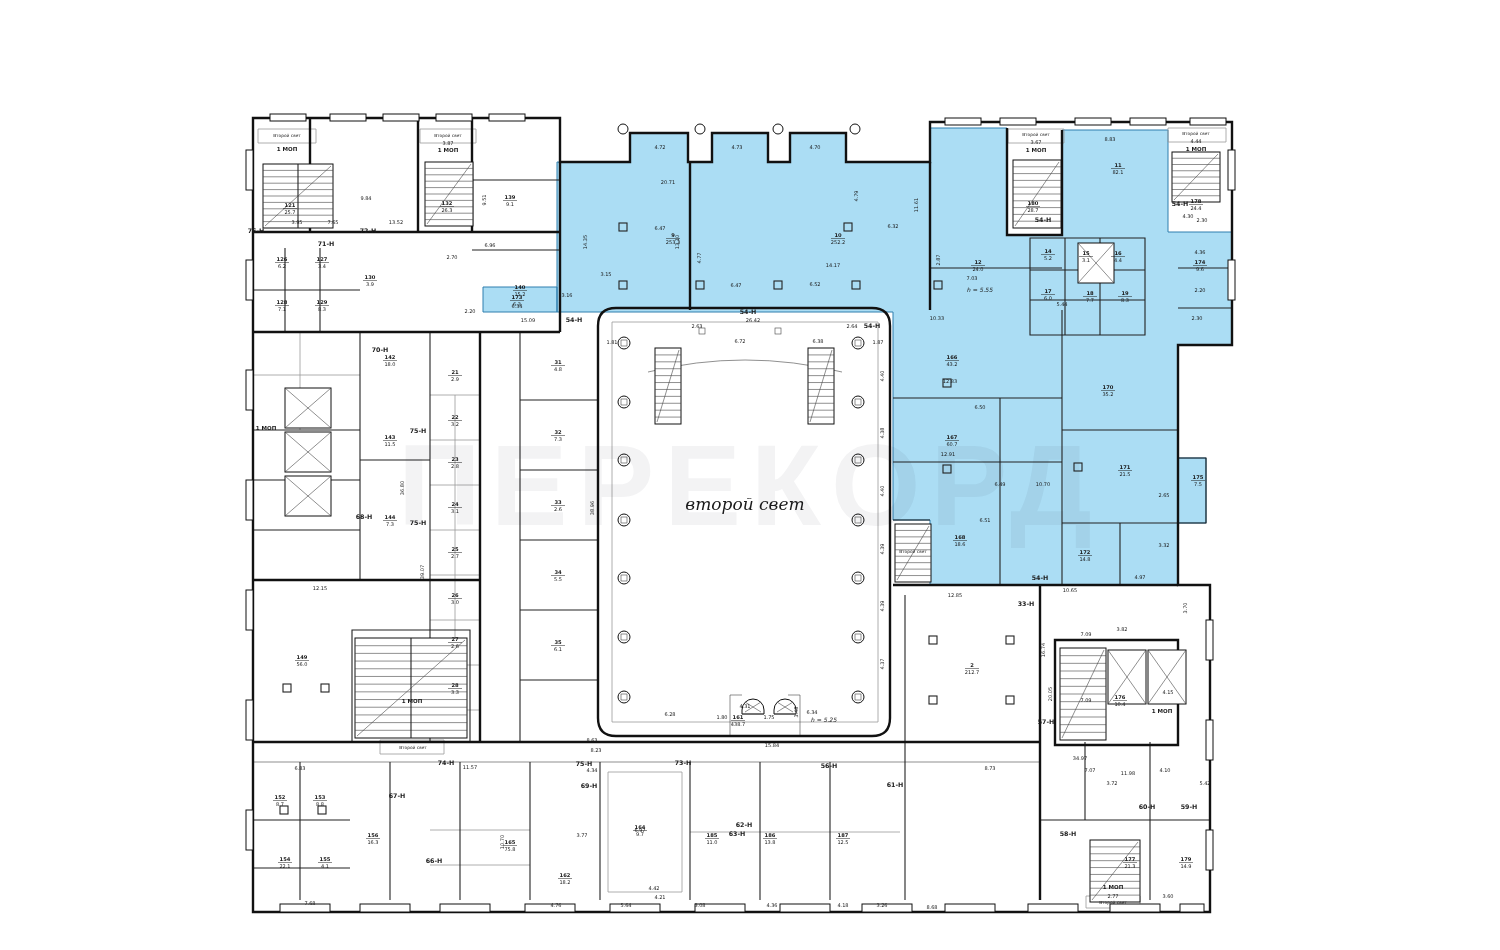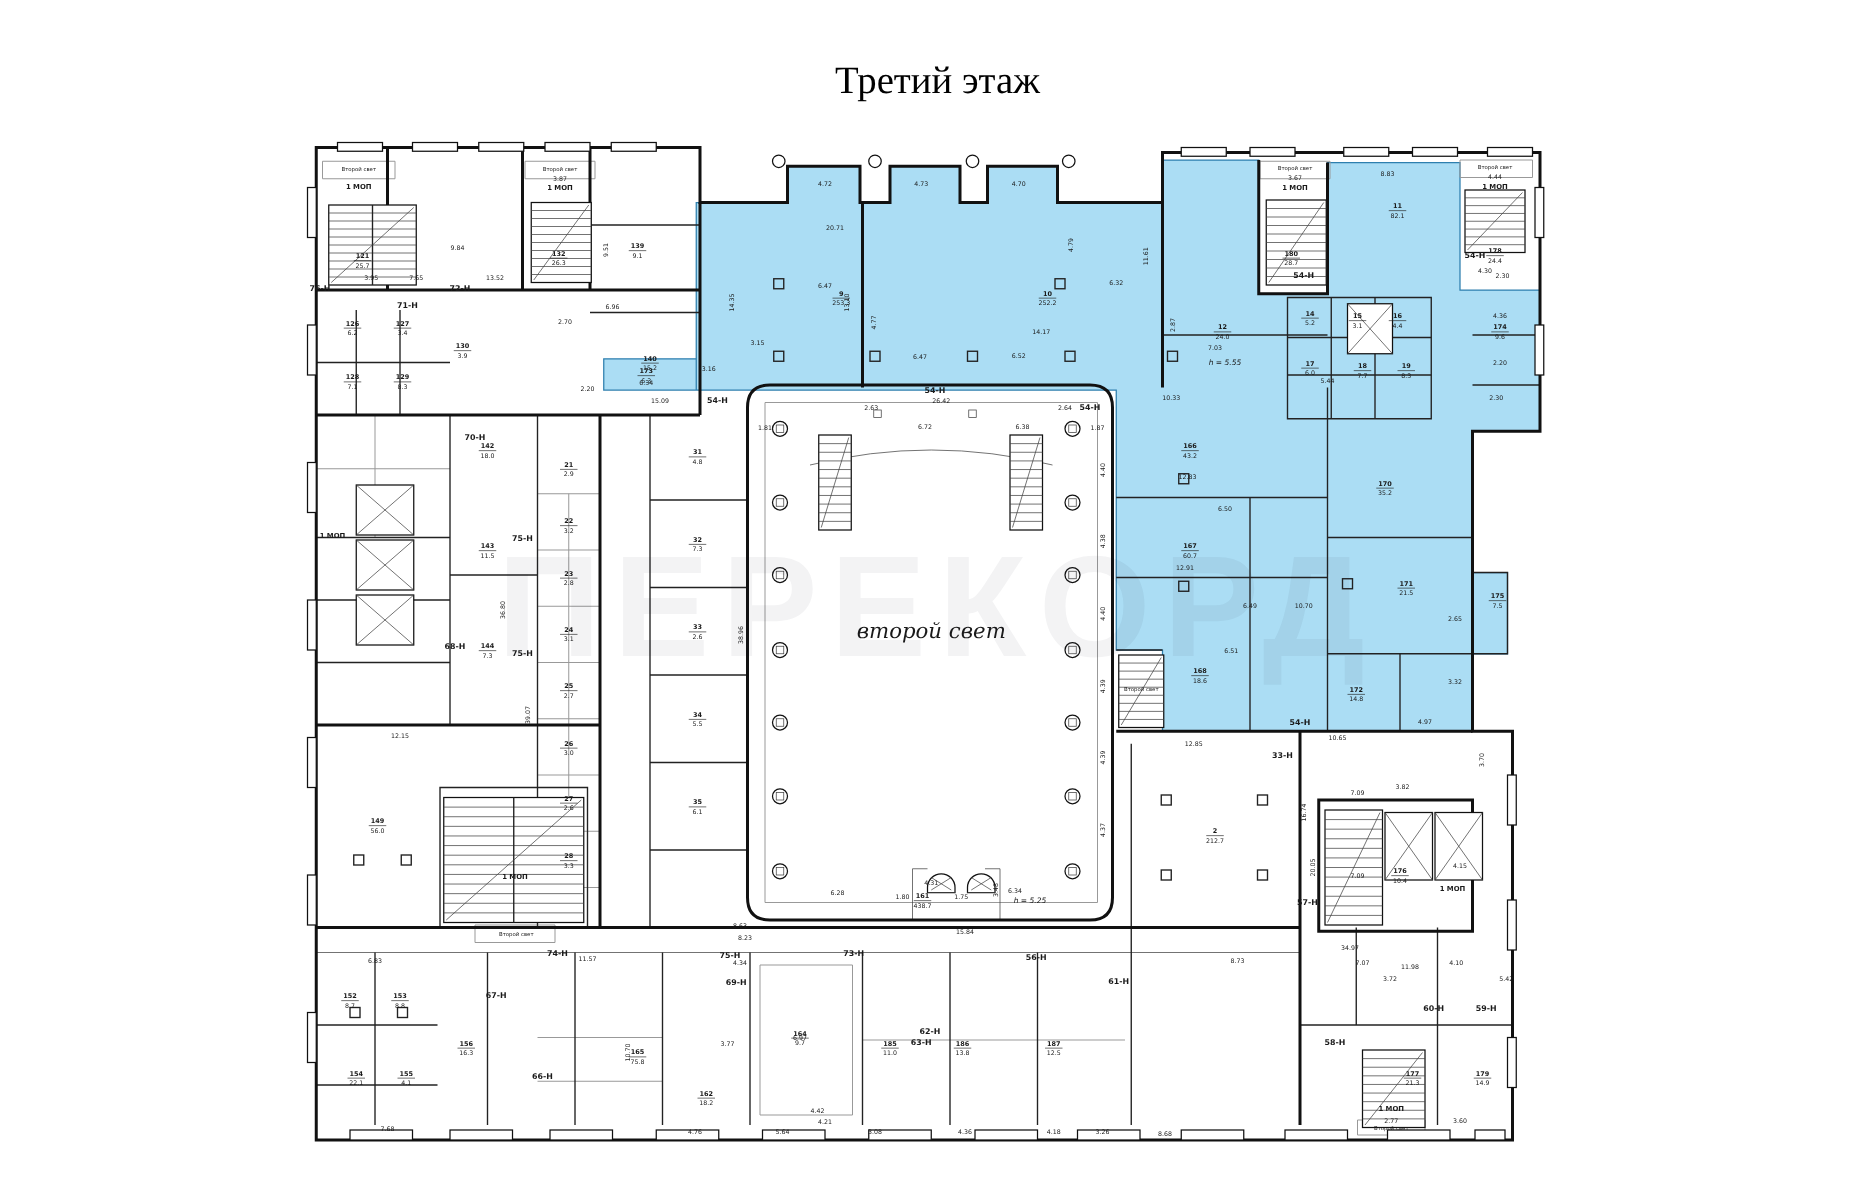--- a/index.html
+++ b/index.html
@@ -23,21 +23,20 @@
   .smb{font-size:5.5px;font-weight:bold;}
   .bigit{font-size:17px;font-style:italic;font-family:"DejaVu Serif",serif;}
   .medit{font-size:6px;font-style:italic;}
   .wm{font-size:115px;font-weight:bold;fill:rgba(10,20,40,0.05);letter-spacing:10px;
       font-family:"Liberation Sans",sans-serif;}
 </style>
 </head>
 <body>
 
 <div class="stage">
-  <div class="plan-title">Третий этаж</div>
   <svg id="plan-svg" width="1500" height="950" viewBox="0 0 1500 950" xmlns="http://www.w3.org/2000/svg">
       <polygon points="557,162 630,162 630,133 688,133 688,162 712,162 712,133 768,133 768,162 790,162 790,133 846,133 846,162 930,162 930,128 1007,128 1007,235 1062,235 1062,130 1168,130 1168,232 1232,232 1232,345 1178,345 1178,585 930,585 930,520 893,520 893,312 557,312 557,287 483,287 483,312 557,312 557,312" class="blue"></polygon>
       <polygon points="1178,458 1206,458 1206,523 1178,523" class="blue"></polygon>
       <path d="M612,322 H878 V722 H612 Z" class="wg"></path>
       <path d="M430,395 H480" class="wg"></path>
       <path d="M430,440 H480" class="wg"></path>
       <path d="M430,485 H480" class="wg"></path>
       <path d="M430,530 H480" class="wg"></path>
       <path d="M430,575 H480" class="wg"></path>
       <path d="M430,620 H480" class="wg"></path>

